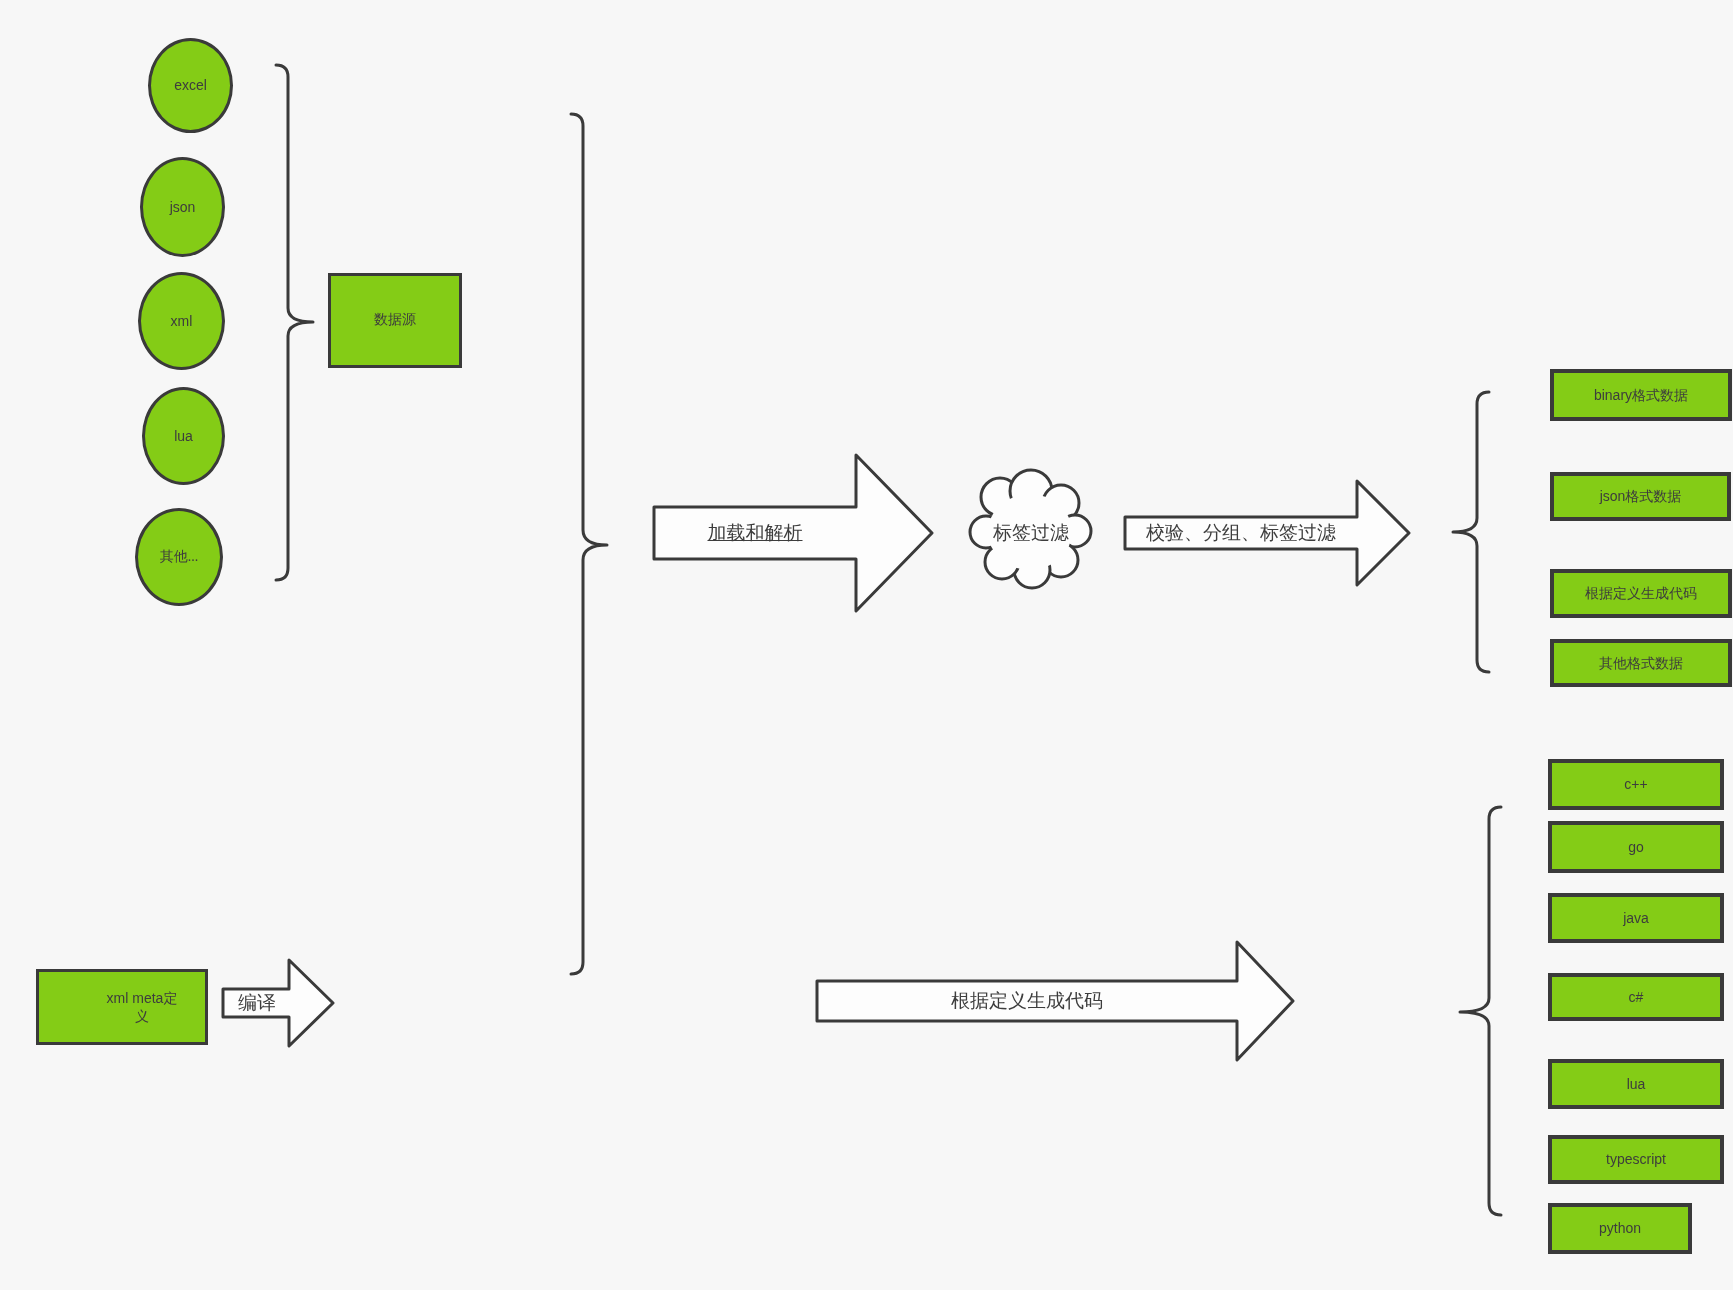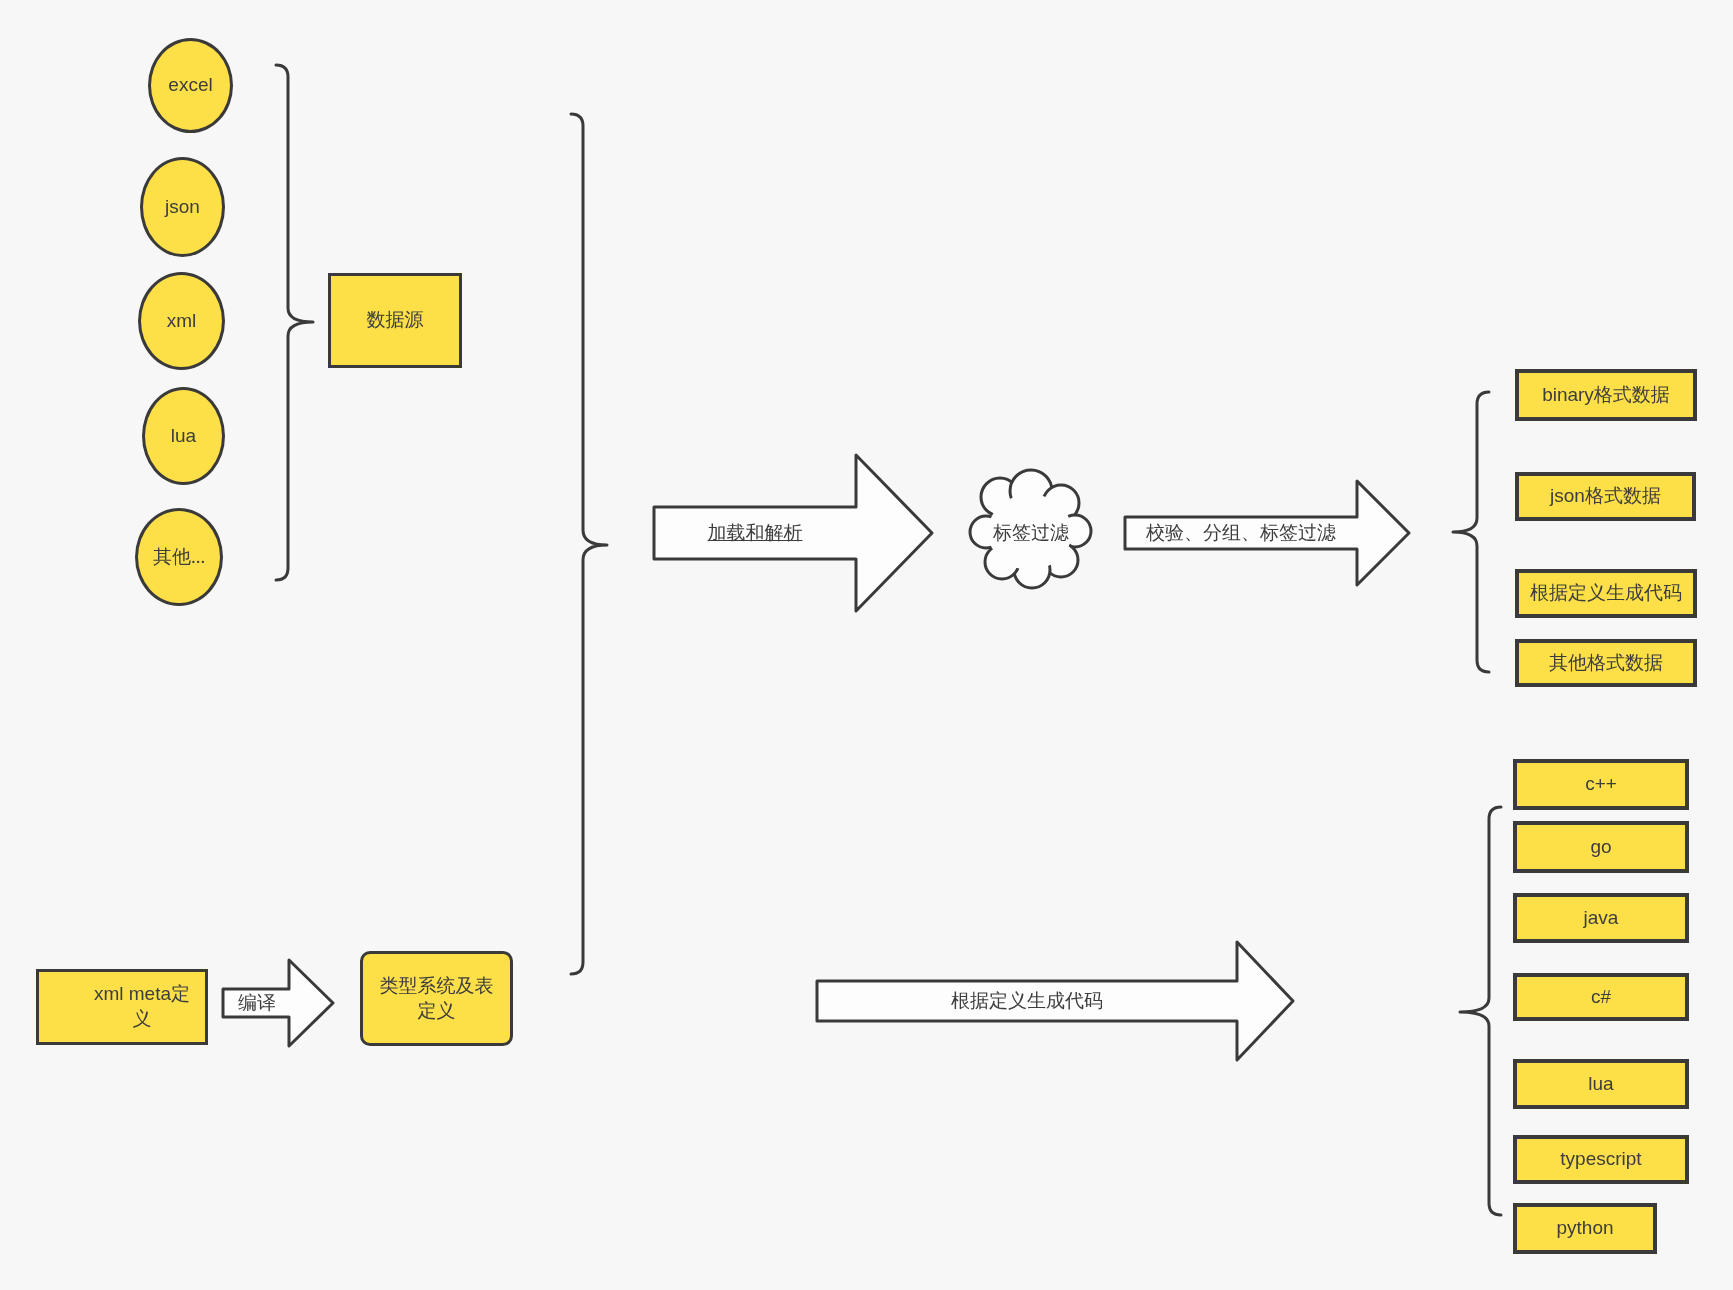--- a/index.html
+++ b/index.html
@@ -19,33 +19,33 @@
     position: absolute;
     left: 0; top: 0;
   }
   .shape-stroke { stroke: #3a3a3a; stroke-width: 3; fill: none; stroke-linecap: round; stroke-linejoin: round; }
   .arrow { fill: #fdfdfd; stroke: #3a3a3a; stroke-width: 3; stroke-linejoin: round; }
   .cloud-bump { fill: #fdfdfd; stroke: #3a3a3a; stroke-width: 3; }
   .cloud-core { fill: #fdfdfd; stroke: none; }
   .node {
     position: absolute;
     box-sizing: border-box;
-    background: #fde047;
+    background: #84cc16;
     border: 3px solid #3a3a3a;
     display: flex;
     align-items: center;
     justify-content: center;
     text-align: center;
-    font-size: 19px;
+    font-size: 14px;
     line-height: 1.3;
     white-space: pre-line;
     color: #3d3d3d;
   }
   .ellipse { border-radius: 50%; }
-  .rbox { border-width: 4px; }
+  .rbox { border-width: 4px; margin-left: 35px; }
   .rounded { border-radius: 10px; }
   .label {
     position: absolute;
     display: flex;
     align-items: center;
     justify-content: center;
     text-align: center;
     font-size: 19px;
     line-height: 1.2;
     color: #3d3d3d;
@@ -102,22 +102,20 @@
   <div class="label" style="left:817px; top:981px; width:420px; height:40px;">根据定义生成代码</div>
   <div class="label" style="left:217px; top:988px; width:80px; height:30px;">编译</div>
 
   <div class="node rbox" style="left:1515px; top:369px; width:182px; height:52px;"><span>binary格式数据</span></div>
   <div class="node rbox" style="left:1515px; top:472px; width:181px; height:49px;"><span>json格式数据</span></div>
   <div class="node rbox" style="left:1515px; top:569px; width:182px; height:49px;"><span>根据定义生成代码</span></div>
   <div class="node rbox" style="left:1515px; top:639px; width:182px; height:48px;"><span>其他格式数据</span></div>
 
   <div class="node" style="left:36px; top:969px; width:172px; height:76px;padding-left:40px;"><span>xml meta定
 义</span></div>
-  <div class="node rounded" style="left:360px; top:951px; width:153px; height:95px;"><span>类型系统及表
-定义</span></div>
 
   <div class="node rbox" style="left:1513px; top:759px; width:176px; height:51px;"><span>c++</span></div>
   <div class="node rbox" style="left:1513px; top:821px; width:176px; height:52px;"><span>go</span></div>
   <div class="node rbox" style="left:1513px; top:893px; width:176px; height:50px;"><span>java</span></div>
   <div class="node rbox" style="left:1513px; top:973px; width:176px; height:48px;"><span>c#</span></div>
   <div class="node rbox" style="left:1513px; top:1059px; width:176px; height:50px;"><span>lua</span></div>
   <div class="node rbox" style="left:1513px; top:1135px; width:176px; height:49px;"><span>typescript</span></div>
   <div class="node rbox" style="left:1513px; top:1203px; width:144px; height:51px;"><span>python</span></div>
 
 </div>

